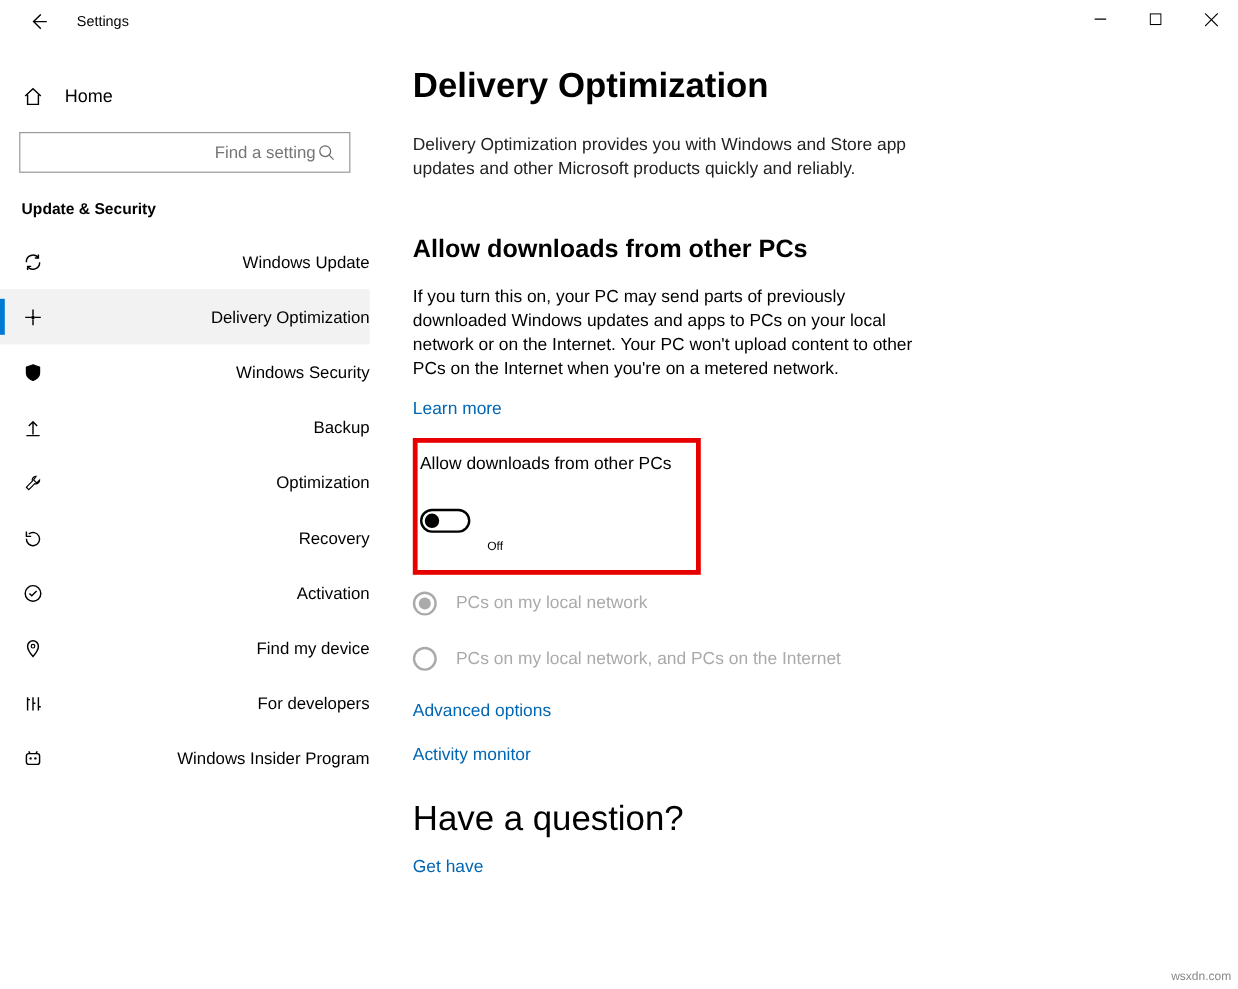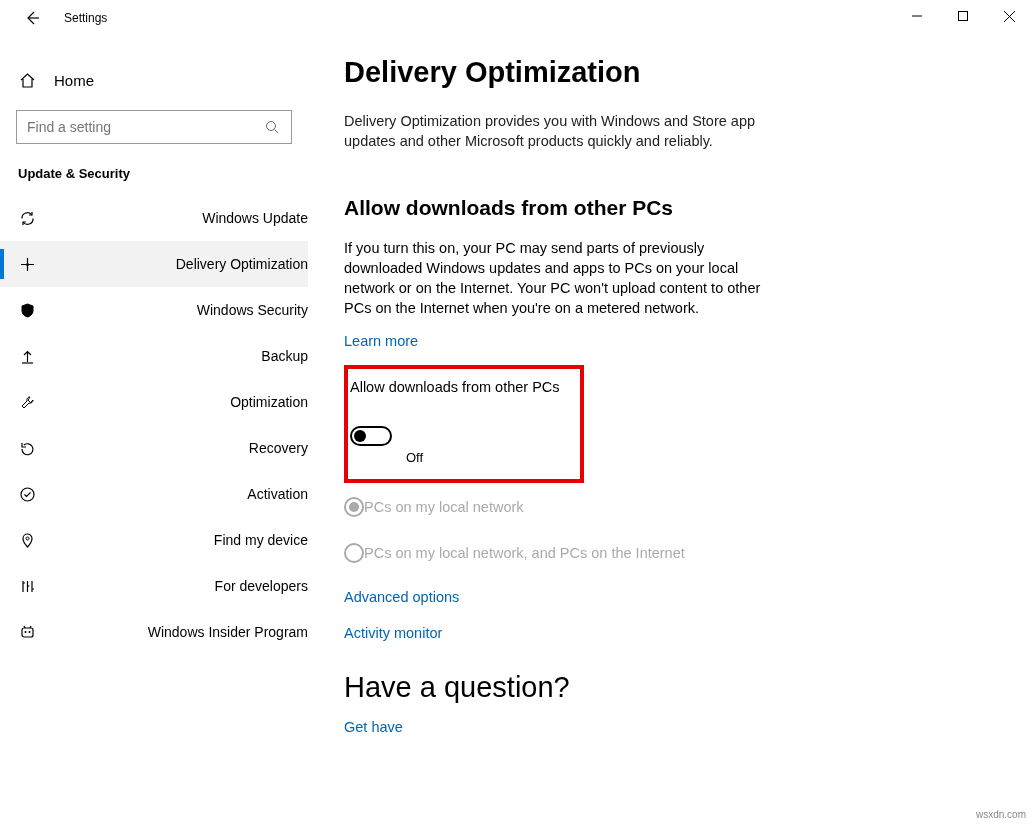--- a/index.html
+++ b/index.html
@@ -7,40 +7,40 @@
     .titlebar { height:36px; display:flex; align-items:center; padding:0 0 0 18px; }
     .back-btn { width:28px; height:28px; display:flex; align-items:center; justify-content:center; }
     .title { font-size:12px; margin-left:18px; }
     .win-controls { position:absolute; right:0; top:0; display:flex; }
     .win-btn { width:46px; height:32px; display:flex; align-items:center; justify-content:center; }
     .container { display:flex; height:calc(100% - 36px); }
     .sidebar { width:308px; padding:24px 0 0 0; border-right:none; background:#fff; }
     .home-link { display:flex; align-items:center; padding:0 16px 0 18px; height:40px; gap:18px; margin-bottom:10px; }
     .home-link span.lbl { font-size:15px; }
     .search-box { margin:0 16px 22px 16px; height:34px; border:1px solid #999; display:flex; align-items:center; padding:0 10px; justify-content:space-between; background:#fff; }
-    .search-box input { border:none; outline:none; font-size:14px; flex:1; color:#0f172a; }
+    .search-box input { border:none; outline:none; font-size:14px; flex:1; color:#0f172a;text-align:right; }
     .section-title { font-size:13px; font-weight:600; padding:0 18px 14px 18px; }
     .nav-item { display:flex; align-items:center; height:46px; padding:0 0 0 18px; gap:18px; position:relative;justify-content:space-between; }
     .nav-item .lbl { font-size:14px; }
     .nav-item.active::before { content:""; position:absolute; left:0; top:8px; bottom:8px; width:4px; background:#0078d4; }
     .nav-item.active { background:#f2f2f2; }
     .icon { width:18px; height:18px; display:flex; align-items:center; justify-content:center; flex-shrink:0; }
     .main { flex:1; padding:20px 34px 0 36px; overflow-y:auto; }
     h1 { font-size:29px; font-weight:600; margin-bottom:22px; }
     .desc { font-size:14.5px; max-width:420px; color:#222; margin-bottom:44px; line-height:1.4; }
     h2 { font-size:21px; font-weight:600; margin-bottom:18px; }
     .para { font-size:14.5px; max-width:430px; line-height:1.38; margin-bottom:14px; }
     .link { color:#0066b4; font-size:14.5px; cursor:pointer; display:inline-block; margin-bottom:14px; }
     .highlight-box { border:4px solid #e60000; padding:10px 10px 14px 2px; width:240px; margin-top:2px; margin-bottom:10px; }
     .toggle-label { font-size:14.5px; margin-bottom:12px; }
     .toggle-row { display:flex; align-items:center; gap:14px; }
     .toggle { width:42px; height:20px; border:2px solid #000; border-radius:10px; position:relative; }
     .toggle-knob { position:absolute; left:2px; top:2px; width:12px; height:12px; background:#000; border-radius:50%; }
-    .toggle-state { font-size:13px;margin-top:43px; }
-    .radio-row { display:flex; align-items:center; gap:0; margin:14px 0 26px 0; color:#aaa; }
+    .toggle-state { font-size:10px;margin-top:43px; }
+    .radio-row { display:flex; align-items:center; gap:16px; margin:14px 0 26px 0; color:#aaa; }
     .radio { width:20px; height:20px; border:2px solid #aaa; border-radius:50%; display:flex; align-items:center; justify-content:center; }
     .radio.checked::after { content:""; width:10px; height:10px; background:#aaa; border-radius:50%; }
     .radio-lbl { font-size:14.5px; }
     .spaced-link { display:block; margin:8px 0 20px 0; }
     .question { font-size:29px; font-weight:400; margin:30px 0 14px 0; }
     .watermark { position:absolute; right:6px; bottom:4px; font-size:10px; color:#888; }
     svg { display:block; }
   </style>
 </head>
 <body>

